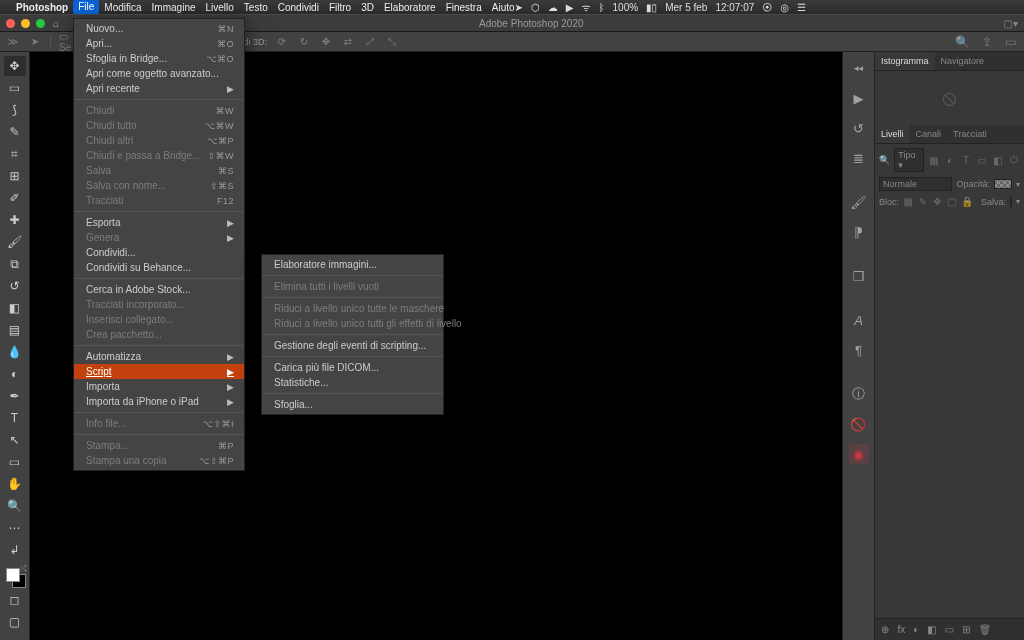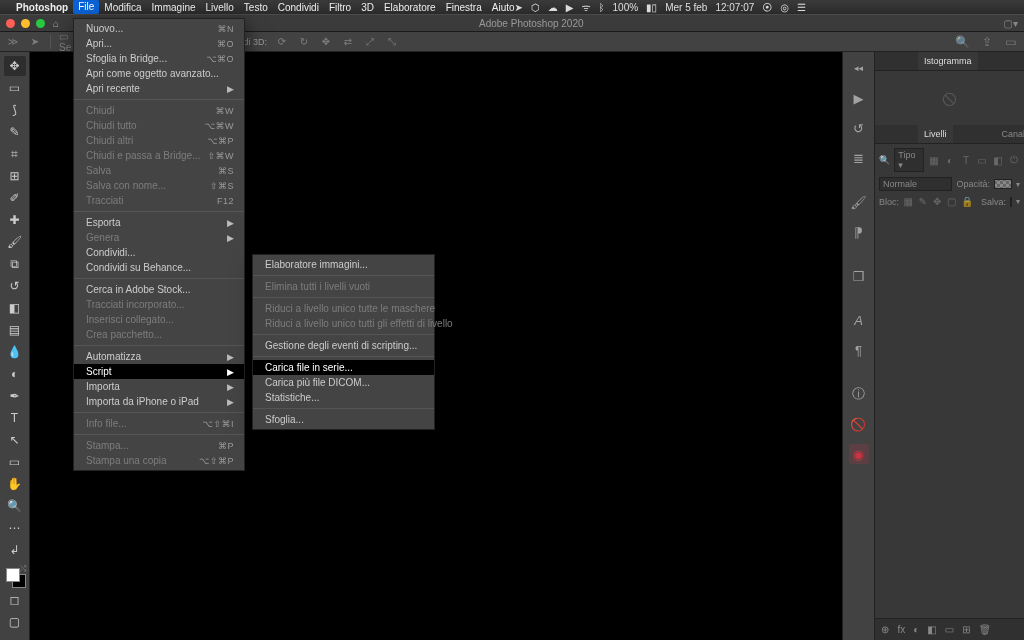--- a/index.html
+++ b/index.html
@@ -41,45 +41,45 @@
   .canvas-area { flex:1; background:#000; position:relative; }
 
   .right-rail { width:32px; background:#424242; border-left:1px solid #222; display:flex; flex-direction:column; align-items:center; padding-top:6px; gap:10px; color:#bbb; font-size:13px;}
   .rail-ico { width:20px; height:20px; display:flex; align-items:center; justify-content:center; cursor:pointer; opacity:.8;}
   .rail-ico.tc { margin-top: 14px; }
   .rail-ico.red { color:#e34; background:rgba(227,51,68,.2); border-radius:3px;}
 
   
   .panels { width:150px; background:#383838; border-left:1px solid #222; display:flex; flex-direction:column; font-size:9px; color:#aaa;}
   .panel-tabs { display:flex; background:#303030; border-bottom:1px solid #222; }
-  .panel-tab { padding:4px 6px; cursor:pointer; color:#888;margin-left:43px;}
+  .panel-tab { padding:4px 6px; cursor:pointer; color:#888;}
   .panel-tab.active { background:#383838; color:#ddd;}
   .histo-body { height:54px; display:flex; align-items:center; justify-content:center; background:#383838;}
   .noimg { font-size:22px; opacity:.28; }
 
   .layers-opts { padding:4px 4px; display:flex; flex-direction:column; gap:5px; background:#383838; color:#888;}
   .row { display:flex; align-items:center; justify-content:space-between; gap:4px; font-size:9px; }
   .row .field { background:#2f2f2f; border:1px solid #222; padding:1px 3px; color:#888; flex:1; min-width:0;}
   .row .smallico { font-size:10px; opacity:.6; width:12px; text-align:center;}
   .checkers { height:10px; background:repeating-conic-gradient(#888 0 25%, #666 0 50%) 50%/6px 6px; border:1px solid #222; flex:1;}
   .panel-footer { margin-top:auto; height:22px; background:#303030; border-top:1px solid #222; display:flex; align-items:center; gap:8px; padding:0 6px; color:#888; font-size:10px;}
 
   
   .dropdown { position:absolute; background:#444; border:1px solid #222; box-shadow:2px 6px 18px rgba(0,0,0,.55); font-size:10px; color:#ccc; z-index:100; }
   .file-menu { left:73px; top:18px; width:172px; }
   .dd-row { display:flex; justify-content:space-between; align-items:center; padding:2px 10px 2px 12px; height:15px; white-space:nowrap; }
   .dd-row.hoverable { cursor:default; }
-  .dd-row.highlight { background:#000000; color:#fff; }
+  .dd-row.highlight { background:#c2410c; color:#fff;text-decoration:underline; }
   .dd-row.disabled { color:#7d7d7d; }
   .dd-row .sc { color:#9a9a9a; font-size:9px; letter-spacing:.5px;}
   .dd-row .arrow { font-size:9px; color:#bbb; }
   .dd-row.highlight .arrow { color:#fff; }
   .dd-sep { height:1px; background:#555; margin:3px 0; }
 
-  .script-sub { left:252px; top:254px; width:183px; }
+  .script-sub { left:261px; top:254px; width:183px; }
   .pad { height:2px; }
 
   .status-icons { display:flex; gap:8px; align-items:center;}
 </style>
 </head>
 <body>
 
 <div class="menubar">
   <div class="menubar-left">
     <span class="apple"></span>
@@ -389,23 +389,20 @@
       <span>Riduci a livello unico tutte le maschere</span>
     </div>
     <div class="dd-row disabled">
       <span>Riduci a livello unico tutti gli effetti di livello</span>
     </div>
     <div class="dd-sep"></div>
     <div class="dd-row hoverable">
       <span>Gestione degli eventi di scripting...</span>
     </div>
     <div class="dd-sep"></div>
-    <div class="dd-row hoverable highlight">
-      <span>Carica file in serie...</span>
-    </div>
     <div class="dd-row hoverable">
       <span>Carica più file DICOM...</span>
     </div>
     <div class="dd-row hoverable">
       <span>Statistiche...</span>
     </div>
     <div class="dd-sep"></div>
     <div class="dd-row hoverable">
       <span>Sfoglia...</span>
     </div>

